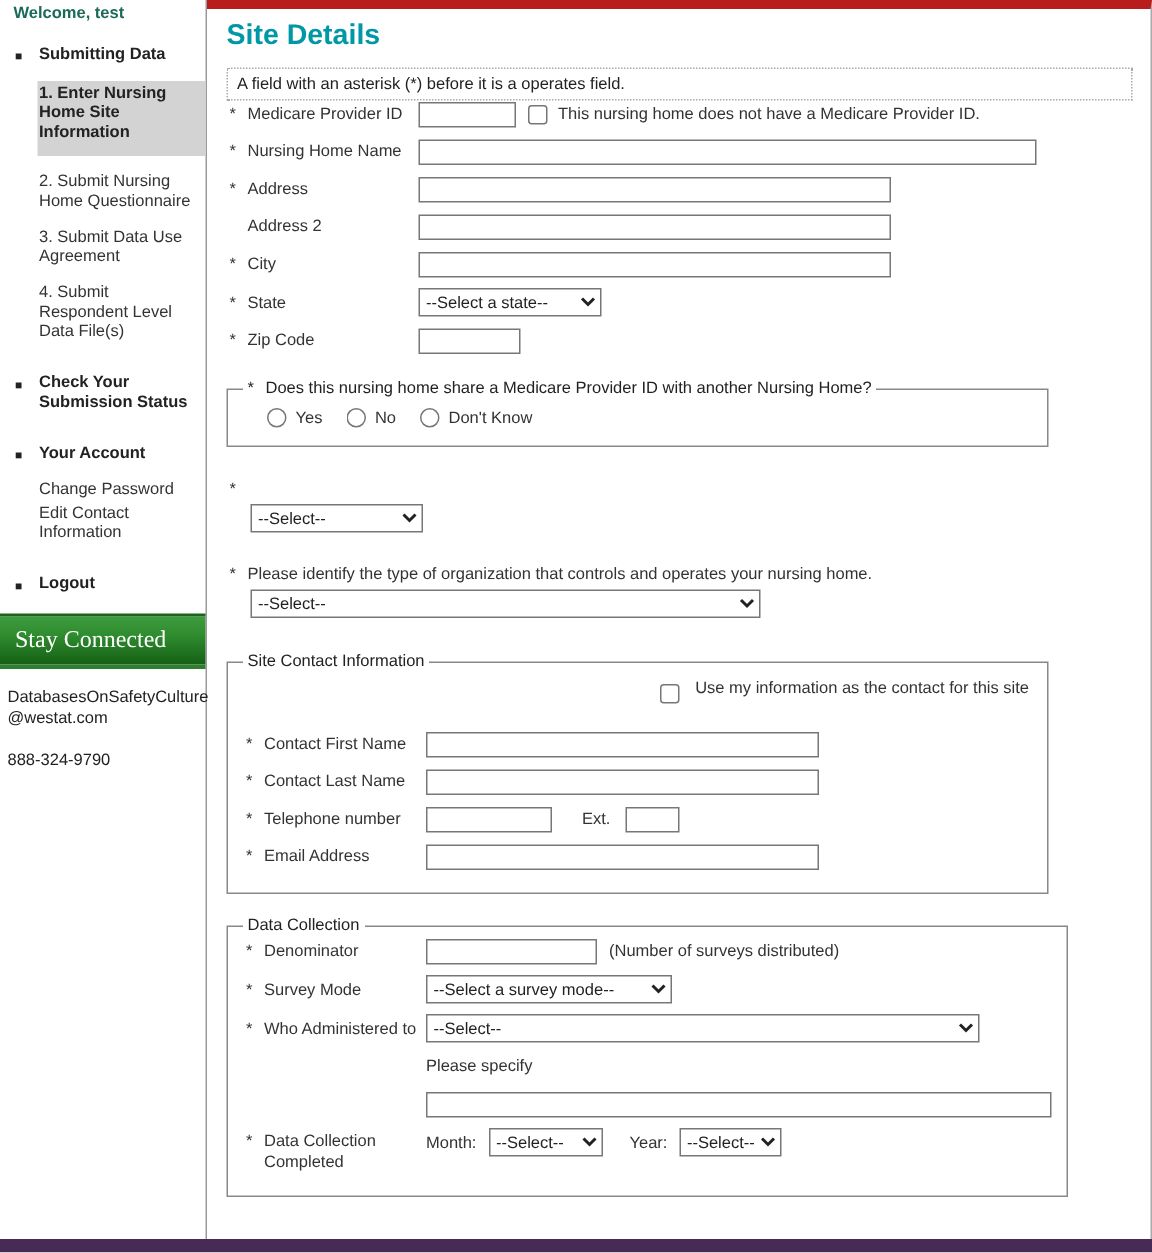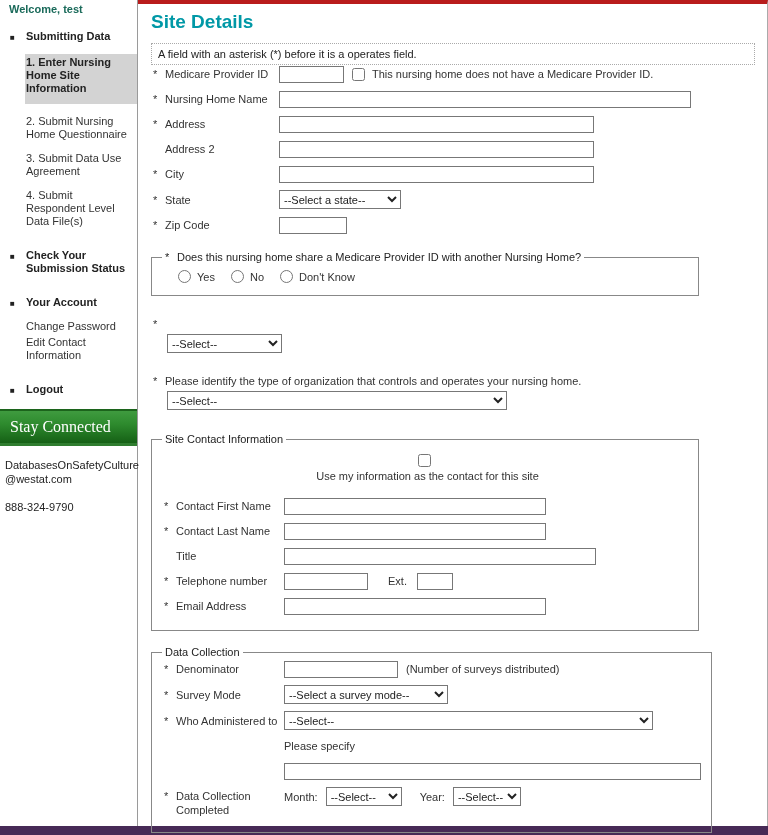--- a/index.html
+++ b/index.html
@@ -25,21 +25,21 @@
   .gap-lg { margin-top:21px; }
   .banner { margin-top:13px; height:37px; box-sizing:border-box;
     background:linear-gradient(180deg,#3f9b3f 0%,#2e8b2e 40%,#156015 100%);
     border-top:2px solid #1c641c; border-bottom:3px solid #2f7d2f;
     color:#fff; font-family:"Liberation Serif", serif; font-size:16px;
     display:flex; align-items:center; padding-left:10px; }
   .contact-email { margin:12px 0 0 5px; line-height:14px; color:#222; }
   .phone { margin:15px 0 0 5px; color:#222; }
 
   
-  .main { flex:1; box-sizing:border-box; border-top:4px solid #b91c1c;
+  .main { flex:1; box-sizing:border-box; border-top:6px solid #b91c1c;
     border-right:1px solid #aaa; padding:4px 12px 0 13px; }
   .title { color:#0098a6; font-size:19px; font-weight:bold; margin:3px 0 10px 0; }
   .note { border:1px dotted #aaa; padding:4px 6px; color:#222; }
   .save-row { margin:24px 0 13px 14px; }
   .save-link { color:#00737e; text-decoration:underline; cursor:pointer; }
   input, select { box-sizing:border-box; font-family:inherit; font-size:11px; color:#222; }
   .txt { height:17px; border:1px solid #777; padding:1px 3px; background:#fff; }
   select { height:19px; border:1px solid #777; background:#fff; }
   .frow { display:flex; align-items:center; margin-bottom:7px; min-height:18px; padding-left:2px; }
   .lbl { flex:0 0 126px; display:flex; }
@@ -56,21 +56,21 @@
     margin:0; padding:2px 10px 8px 10px; }
   legend { padding:0 3px; display:flex; color:#222; }
   .fs-share { margin-top:17px; padding-bottom:10px; }
   .radio-row { display:flex; align-items:center; margin:5px 0 2px 16px; }
   .radio-row input { margin:0 6px 0 0; }
   .radio-lbl { margin-right:16px; }
   .q-block { margin-top:22px; padding-left:2px; }
   .q-label { display:flex; }
   .q-block select { margin:4px 0 0 14px; }
   .fs-contact { margin-top:23px; }
-  .cb-row { display:flex; justify-content:flex-end; align-items:center; margin:4px 2px 15px 0;flex-direction:column; }
+  .cb-row { display:flex; justify-content:flex-end; margin:4px 2px 15px 0; }
   .fs-dc { margin-top:15px; }
   .ext-lbl { margin:0 10px 0 20px; }
   .hint { margin-left:8px; }
   .dc-top { align-items:flex-start; }
   .dc-top .lbl-sm { line-height:14px; padding-top:2px; }
   .my-row { display:flex; align-items:center; }
   .my-lbl { margin-right:8px; }
   .my-gap { width:18px; }
   .footer-bar { height:9px; background:#472a56; }
 </style>
@@ -234,27 +234,20 @@
       </div>
 
       <div class="frow">
         <div class="lbl-sm">
           <span class="req">*</span>
           <span>Contact Last Name</span>
         </div>
         <input class="txt w262" style="">
       </div>
 
-      <div class="frow">
-        <div class="lbl-sm">
-          <span class="req"></span>
-          <span>Title</span>
-        </div>
-        <input class="txt w310" style="">
-      </div>
 
       <div class="frow">
         <div class="lbl-sm">
           <span class="req">*</span>
           <span>Telephone number</span>
         </div>
         <input class="txt w84" style="">
         <span class="ext-lbl">Ext.</span>
         <input class="txt w36" style="">
       </div>

